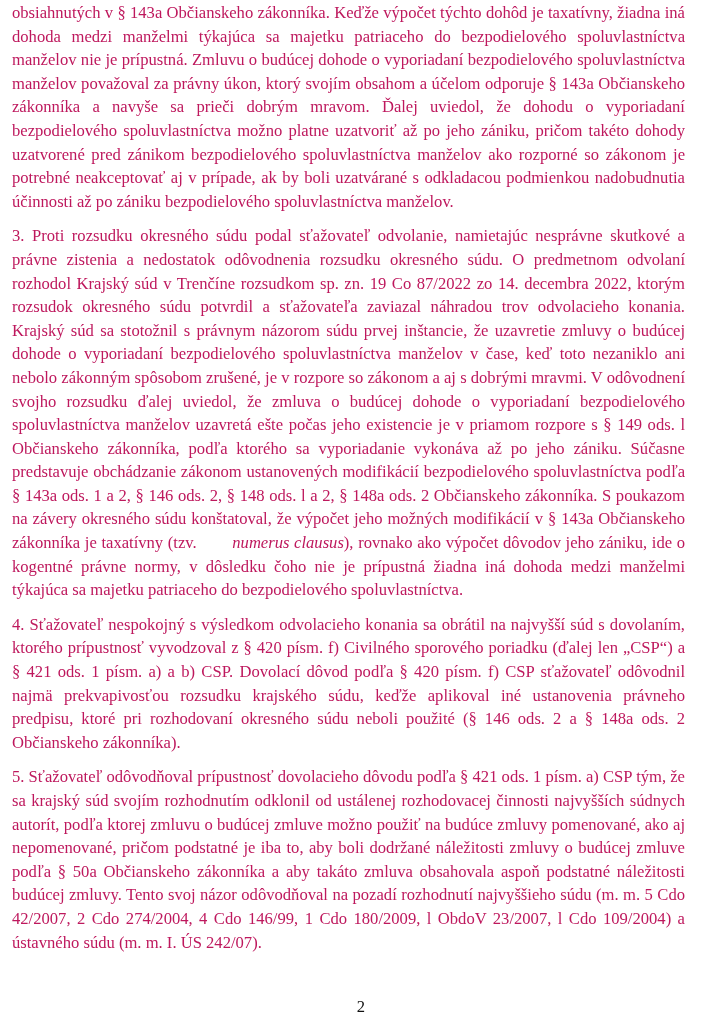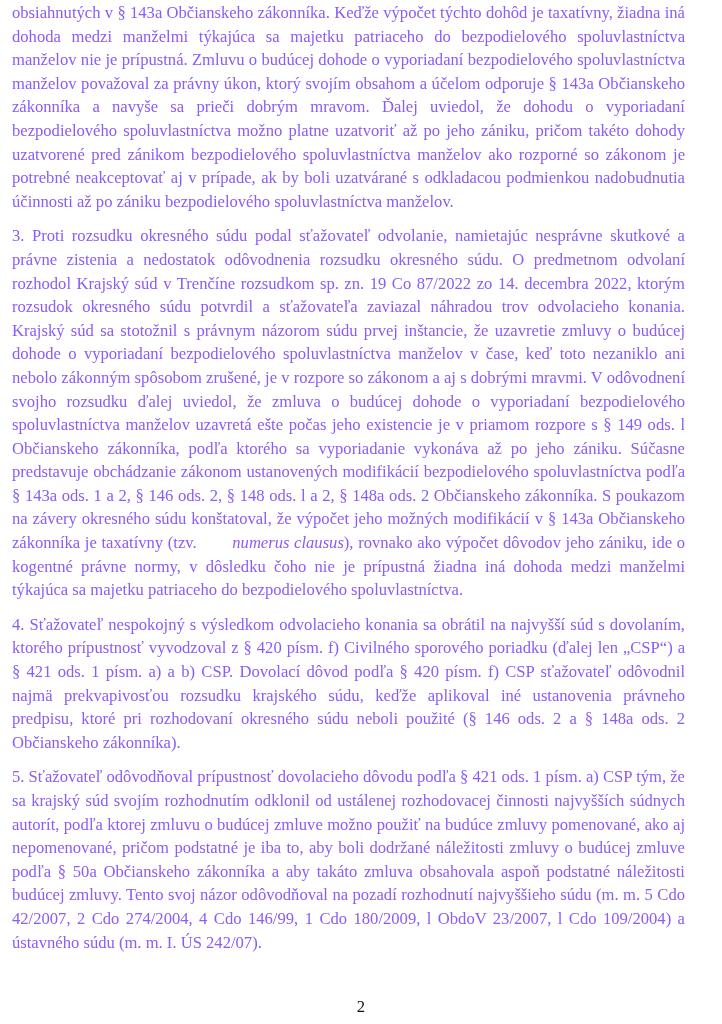--- a/index.html
+++ b/index.html
@@ -1,20 +1,20 @@
 <!DOCTYPE html>
 <html><head>
 <meta charset="utf-8">
 <style>
   html, body { margin: 0; padding: 0; background: #ffffff; }
   body { width: 722px; height: 1024px; position: relative; overflow: hidden; }
   .page {
     position: absolute; left: 12px; top: 1px; width: 673px;
     font-family: "Liberation Serif", serif;
-    font-size: 16.6px; line-height: 23.6px; color: #8b5cf6;
+    font-size: 16.6px; line-height: 23.6px; color: #be185d;
     text-align: justify;
   }
   .page p { margin: 0 0 11px 0; }
   .page p em { font-style: italic; margin-left: 31px; }
   .page-number {
     position: absolute; left: 0; width: 722px; top: 997px;
     text-align: center;
     font-family: "Liberation Serif", serif; font-size: 16.6px; color: #111111;
   }
 </style>

